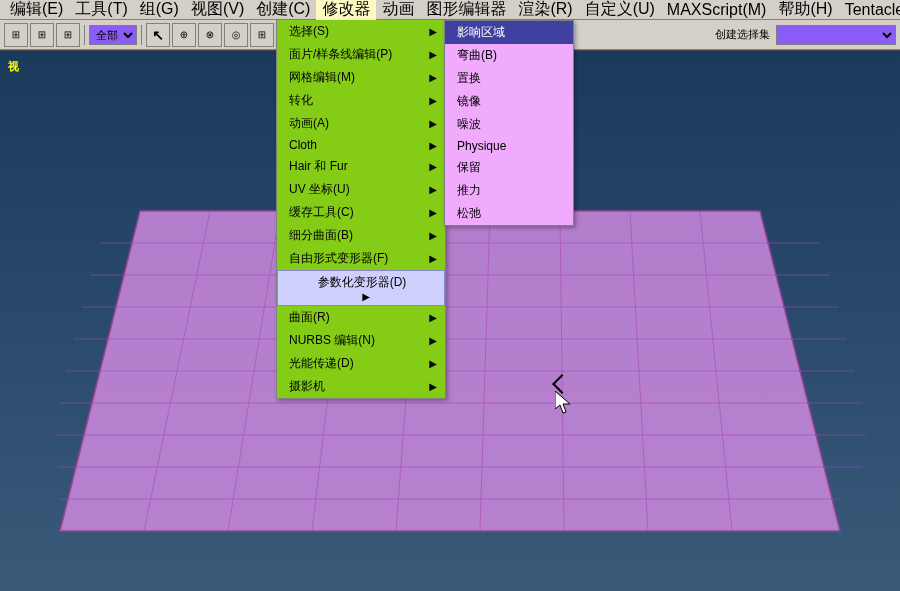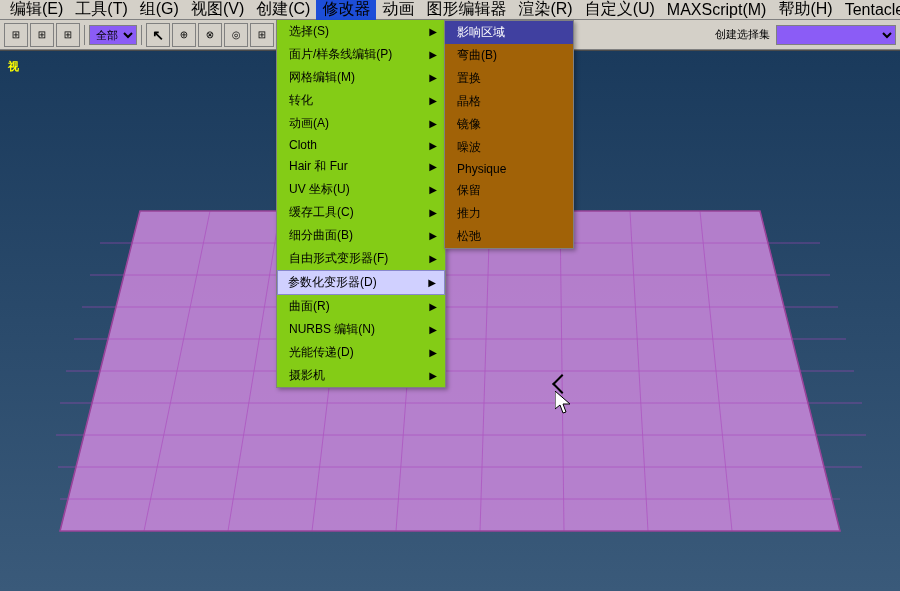--- a/index.html
+++ b/index.html
@@ -26,21 +26,21 @@
       z-index: 100;
     }
     .menu-bar-item {
       padding: 0 6px;
       font-size: 16px;
       color: #000;
       cursor: pointer;
       white-space: nowrap;
     }
     .menu-bar-item.active {
-      background: #1d4ed8;
+      background: #fef9c3;
       color: #000;
     }
 
     
     .toolbar-row {
       width: 100%;
       height: 30px;
       background: #d4d0c8;
       border-bottom: 1px solid #808080;
       display: flex;
@@ -115,32 +115,33 @@
       padding: 3px 8px 3px 12px;
       cursor: pointer;
       color: #000;
       font-size: 12px;
       white-space: nowrap;
     }
     .menu-item.active-item {
       background: #c8c8e8;
       border: 1px solid #8080c0;
       color: #000;
+      flex-direction: column;
     }
     .menu-item .arrow {
       font-size: 10px;
       margin-left: 8px;
     }
 
     
     .submenu {
       position: absolute;
       top: 20px;
       left: 444px;
-      background: #a16207;
+      background: #f0abfc;
       border: 1px solid #808080;
       min-width: 130px;
       z-index: 300;
       box-shadow: 2px 2px 4px rgba(0,0,0,0.3);
     }
     .submenu-item {
       display: flex;
       align-items: center;
       padding: 3px 12px;
       cursor: pointer;
@@ -344,23 +345,20 @@
   <div class="submenu-item highlighted">
     <span>影响区域</span>
   </div>
   <div class="submenu-item">
     <span>弯曲(B)</span>
   </div>
   <div class="submenu-item">
     <span>置换</span>
   </div>
   <div class="submenu-item">
-    <span>晶格</span>
-  </div>
-  <div class="submenu-item">
     <span>镜像</span>
   </div>
   <div class="submenu-item">
     <span>噪波</span>
   </div>
   <div class="submenu-item">
     <span>Physique</span>
   </div>
   <div class="submenu-item">
     <span>保留</span>

